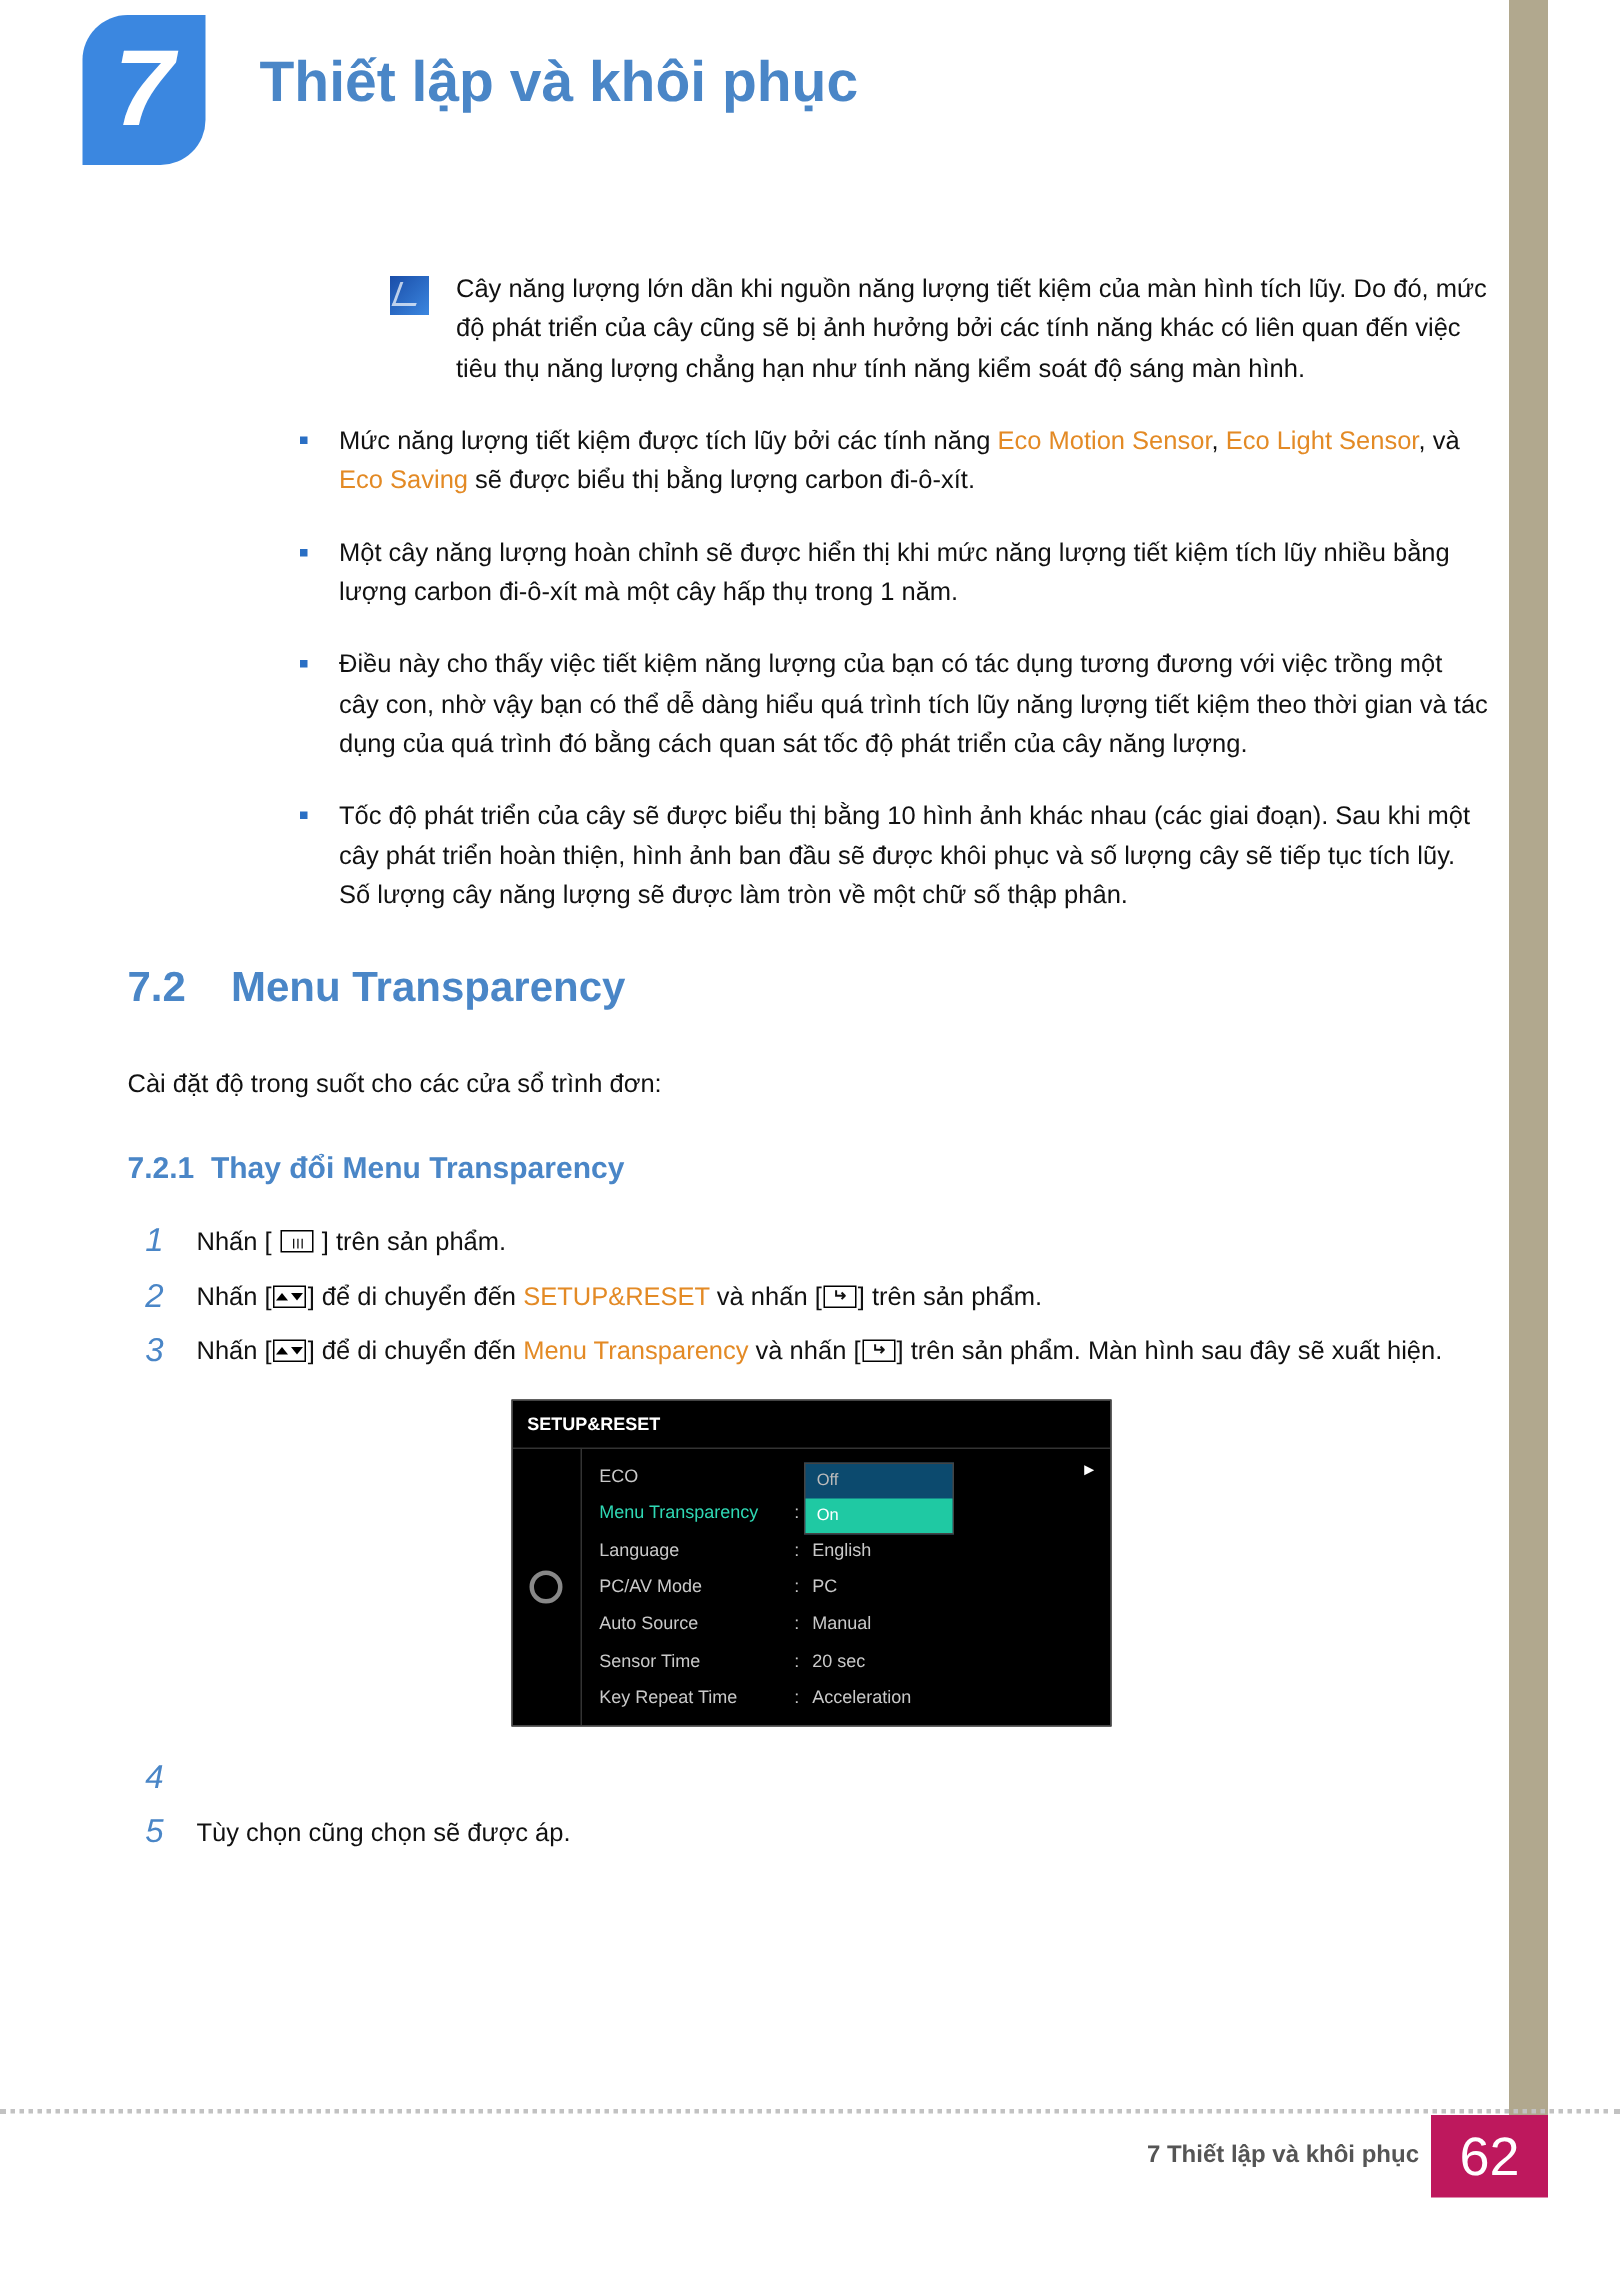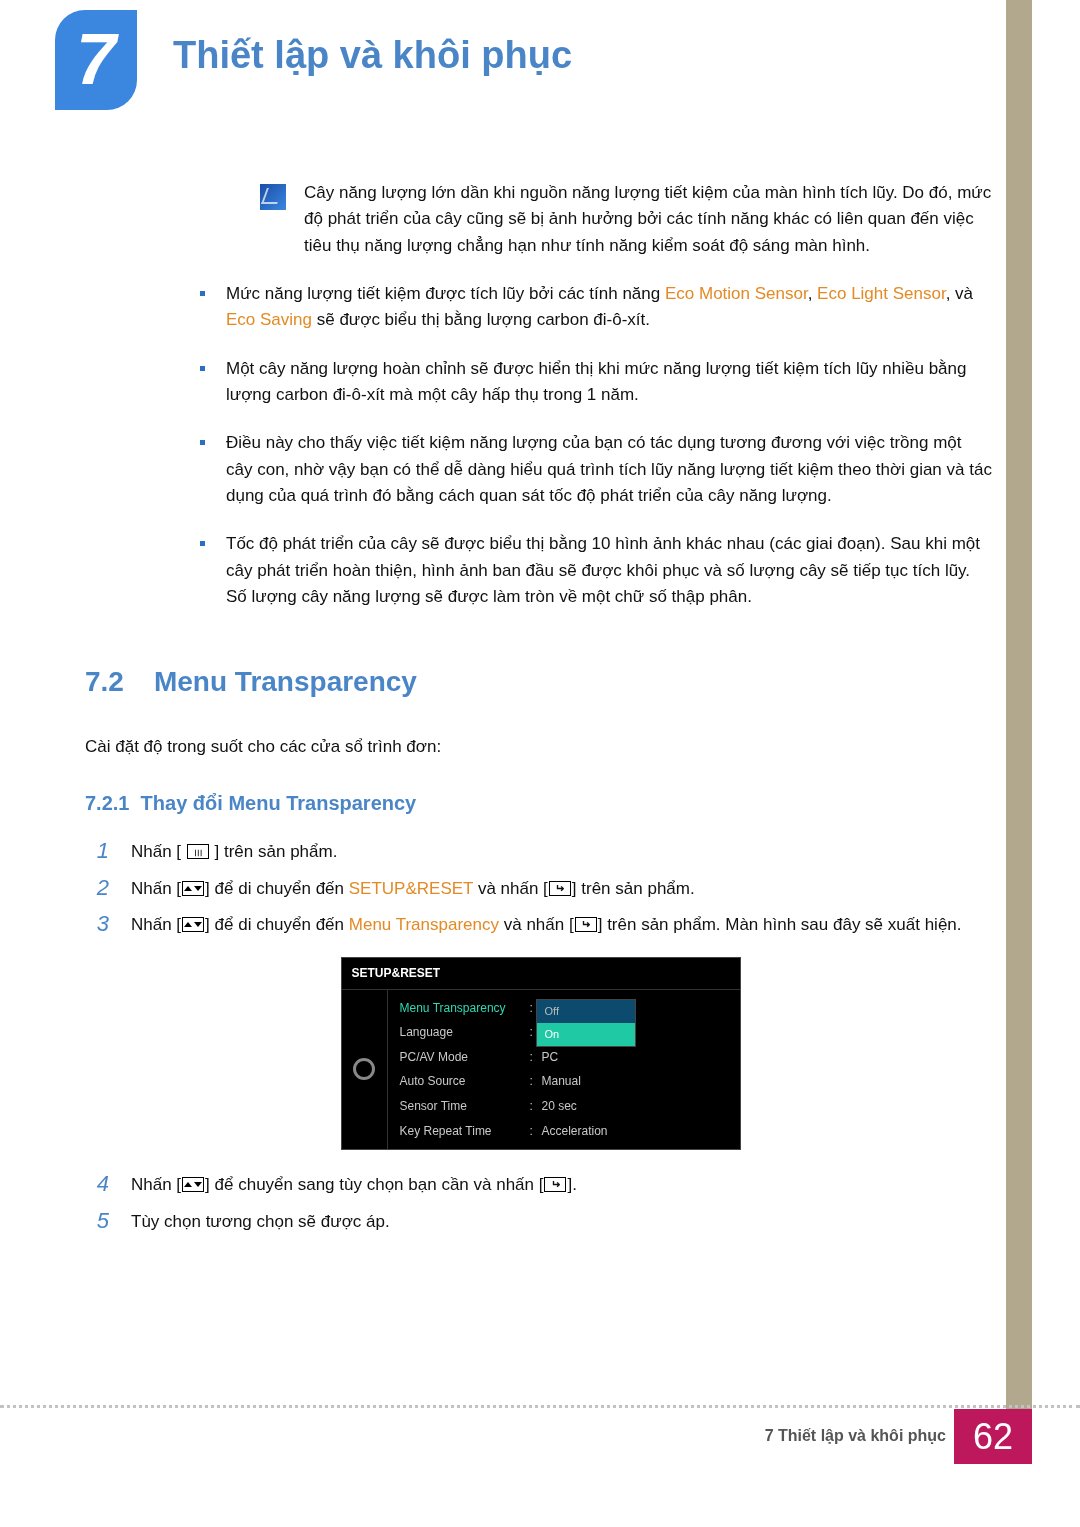--- a/index.html
+++ b/index.html
@@ -93,21 +93,21 @@
   }
   .orange { color: #e38a25; }
 
   
   .section-h {
     display: flex;
     gap: 30px;
     color: #4a86c7;
     font-size: 28px;
     font-weight: 700;
-    margin: 50px 0 30px 0;
+    margin: 26px 0 30px 0;
   }
 
   .para { font-size: 17px; margin: 0 0 28px 0; }
 
   .subsection-h {
     color: #4a86c7;
     font-size: 20px;
     font-weight: 700;
     margin: 18px 0 18px 0;
   }
@@ -270,20 +270,24 @@
     </div>
 
     <div class="osd-wrap">
       <div class="osd">
         <div class="osd-title">SETUP&amp;RESET</div>
         <div class="osd-body">
           <div class="osd-gear">
             <div class="gear"></div>
           </div>
           <div class="osd-list">
+            <div class="osd-row first">
+              <span class="lab">ECO</span>
+              <span class="rt">►</span>
+            </div>
             <div class="osd-row active">
               <span class="lab">Menu Transparency</span>
                 <span class="colon">:</span>
             </div>
             <div class="osd-row">
               <span class="lab">Language</span>
                 <span class="colon">:</span>
                 <span>English</span>
             </div>
             <div class="osd-row">
@@ -310,28 +314,25 @@
               <div class="opt">Off</div>
               <div class="opt sel">On</div>
             </div>
           </div>
         </div>
       </div>
     </div>
 
     <div class="step">
       <div class="step-num">4</div>
-      <div class="step-body">
-        <span>Nhấn [</span><span class="glyph updn"></span><span>] để chuyển sang tùy chọn bạn cần và nhấn [</span><span class="glyph enter"></span><span>].</span>
-      </div>
     </div>
 
     <div class="step">
       <div class="step-num">5</div>
-      <div class="step-body">Tùy chọn tương chọn sẽ được áp.</div>
+      <div class="step-body">Tùy chọn cũng chọn sẽ được áp.</div>
     </div>
 
   </div>
 </div>
 
 <div class="footer">
   <div class="footer-text">7 Thiết lập và khôi phục</div>
   <div class="footer-page">62</div>
 </div>
 

